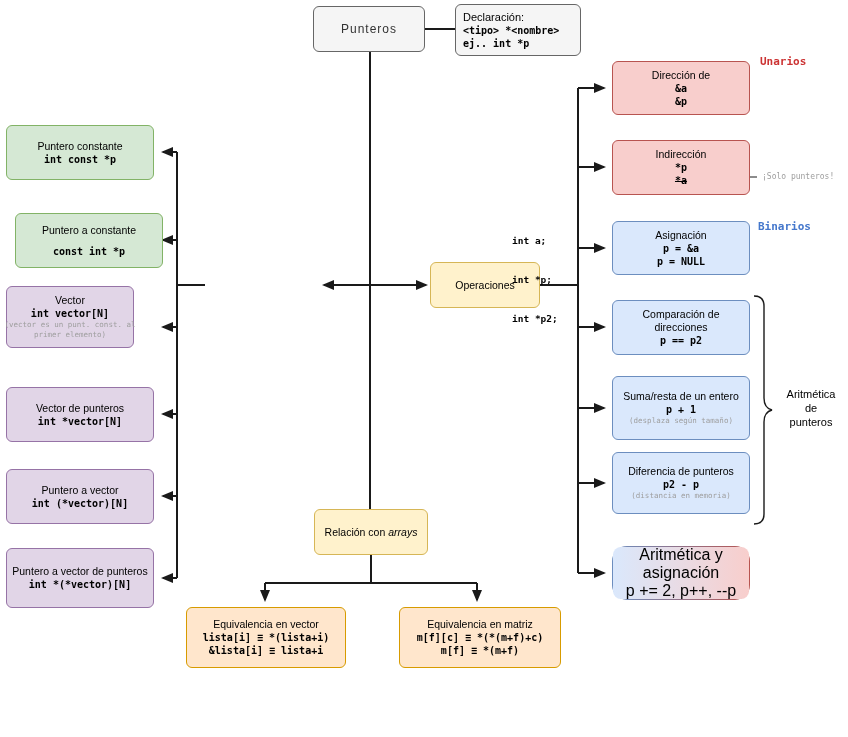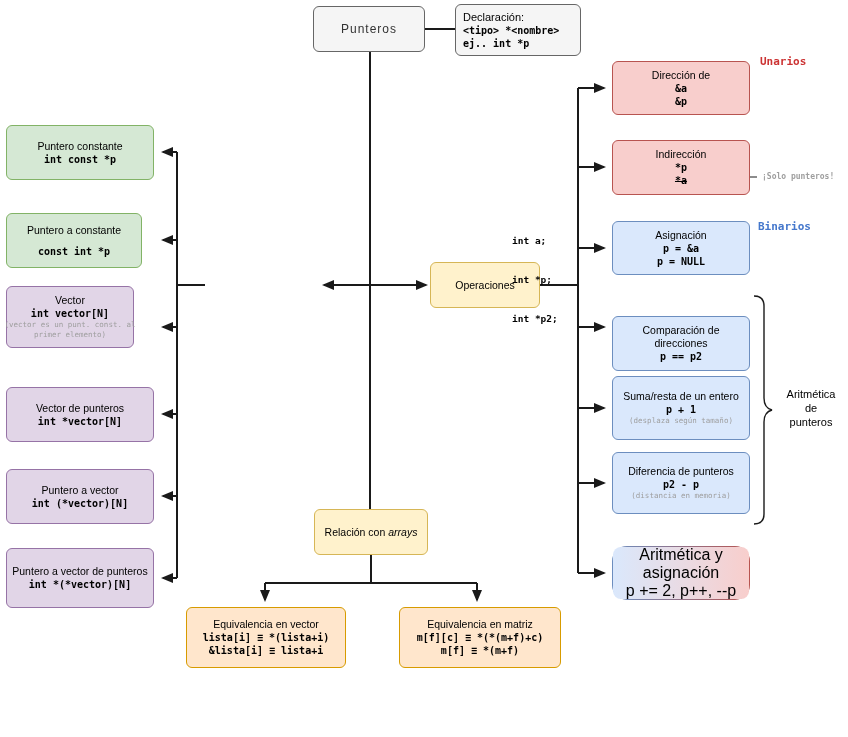--- a/index.html
+++ b/index.html
@@ -103,21 +103,21 @@
     <span class="title">Operaciones</span>
   </div>
   <div class="box yellow" style="left:314px;top:509px;width:114px;height:46px;">
     <span class="title"><span>Relación con </span><span class="italic">arrays</span></span>
   </div>
 
   <div class="box green" style="left:6px;top:125px;width:148px;height:55px;">
     <span class="title">Puntero constante</span>
     <span class="code">int const *p</span>
   </div>
-  <div class="box green" style="left:6px;top:213px;width:136px;height:55px;gap:8px;">
+  <div class="box green" style="left:15px;top:213px;width:148px;height:55px;gap:8px;">
     <span class="title">Puntero a constante</span>
     <span class="code">const int *p</span>
   </div>
   <div class="box purple" style="left:6px;top:286px;width:128px;height:62px;justify-content:center;">
     <span class="title">Vector</span>
     <span class="code">int vector[N]</span>
     <span class="note">(vector es un punt. const. al</span>
     <span class="note">primer elemento)</span>
   </div>
   <div class="box purple" style="left:6px;top:387px;width:148px;height:55px;">
@@ -141,21 +141,21 @@
   <div class="box red" style="left:612px;top:140px;width:138px;height:55px;">
     <span class="title">Indirección</span>
     <span class="code">*p</span>
     <span class="code strike">*a</span>
   </div>
   <div class="box blue" style="left:612px;top:221px;width:138px;height:54px;">
     <span class="title">Asignación</span>
     <span class="code">p = &amp;a</span>
     <span class="code">p = NULL</span>
   </div>
-  <div class="box blue" style="left:612px;top:316px;width:138px;height:55px;">
+  <div class="box blue" style="left:612px;top:300px;width:138px;height:55px;">
     <span class="title">Comparación de direcciones</span>
     <span class="code">p == p2</span>
   </div>
   <div class="box blue" style="left:612px;top:376px;width:138px;height:64px;">
     <span class="title">Suma/resta de un entero</span>
     <span class="code">p + 1</span>
     <span class="note">(desplaza según tamaño)</span>
   </div>
   <div class="box blue" style="left:612px;top:452px;width:138px;height:62px;">
     <span class="title">Diferencia de punteros</span>
@@ -164,21 +164,21 @@
   </div>
   <div class="grad-wrap" style="left:612px;top:546px;width:138px;height:54px;">
     <div class="grad-inner">
       <span class="title">Aritmética y asignación</span>
       <span class="code">p += 2, p++, --p</span>
     </div>
   </div>
 
   <div class="side-label lbl-red" style="left:760px;top:55px;">Unarios</div>
   <div class="side-label lbl-blue" style="left:758px;top:220px;">Binarios</div>
-  <div class="tiny-gray" style="left:762px;top:172px;font-weight:bold;">¡Solo punteros!</div>
+  <div class="tiny-gray" style="left:762px;top:172px;">¡Solo punteros!</div>
   <div class="decl-note" style="left:512px;top:208px;">
     <div>int a;</div>
     <div>int *p;</div>
     <div>int *p2;</div>
   </div>
   <div class="brace-text" style="left:776px;top:387px;width:70px;">
     <div>Aritmética</div>
     <div>de</div>
     <div>punteros</div>
   </div>

